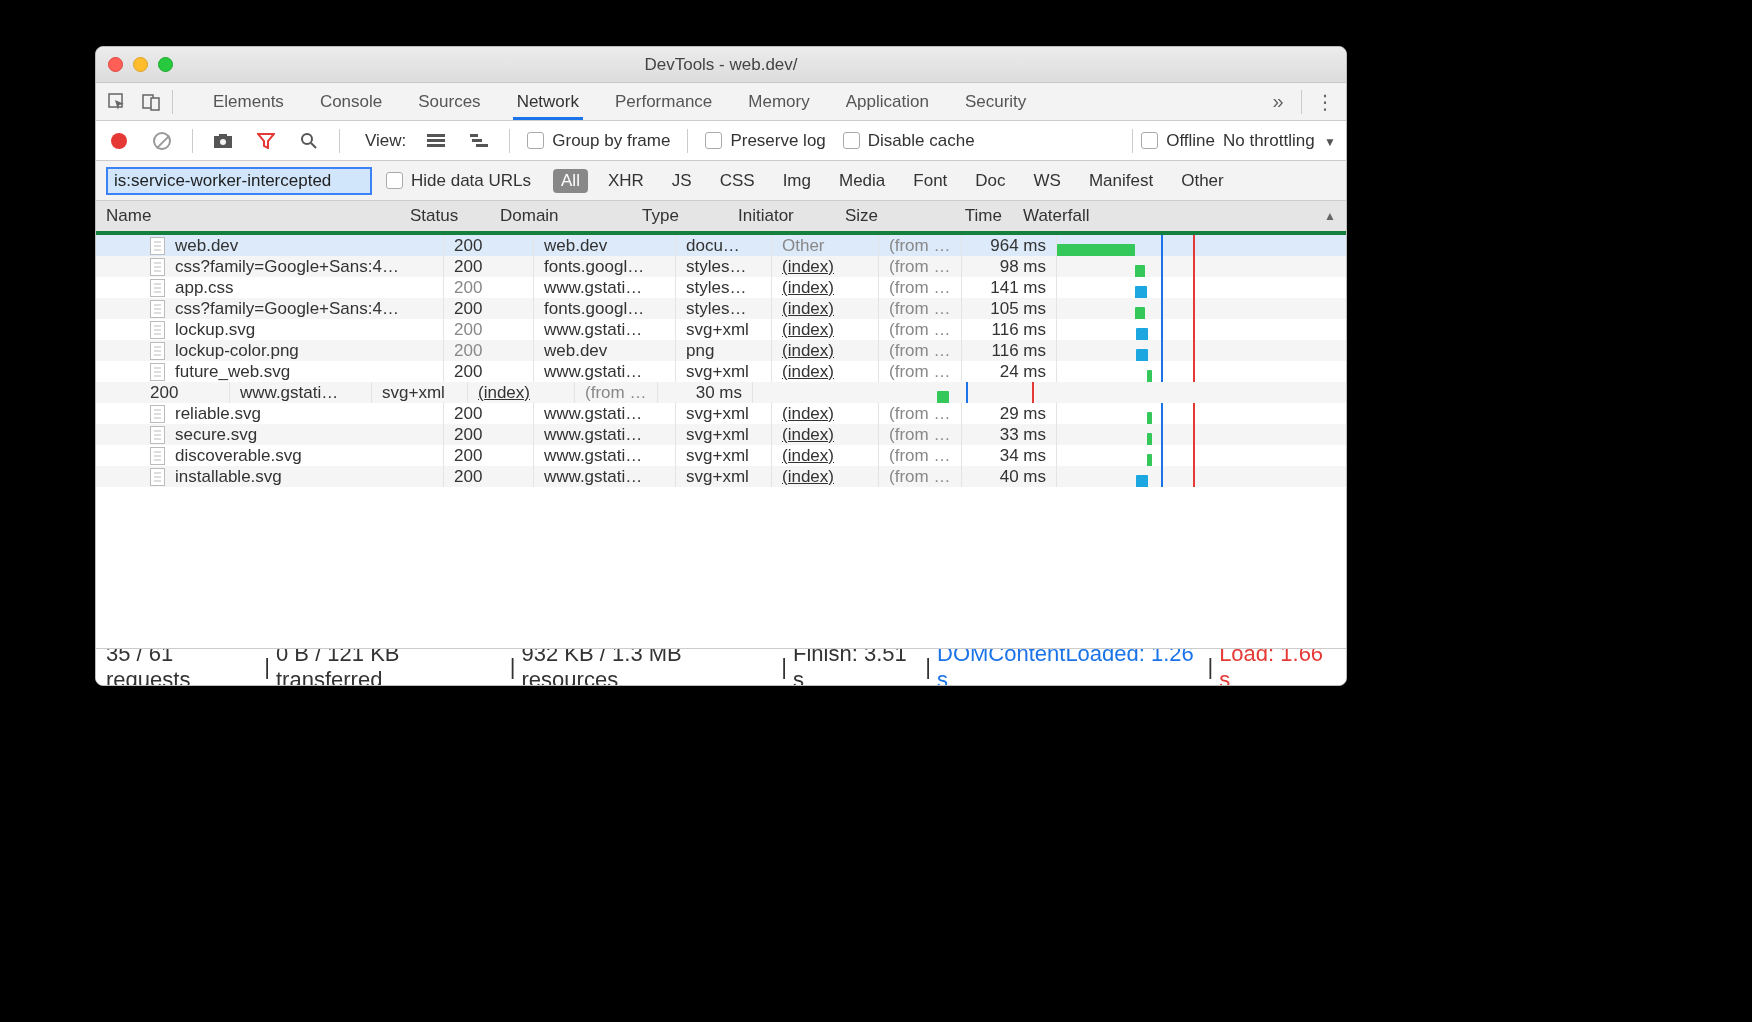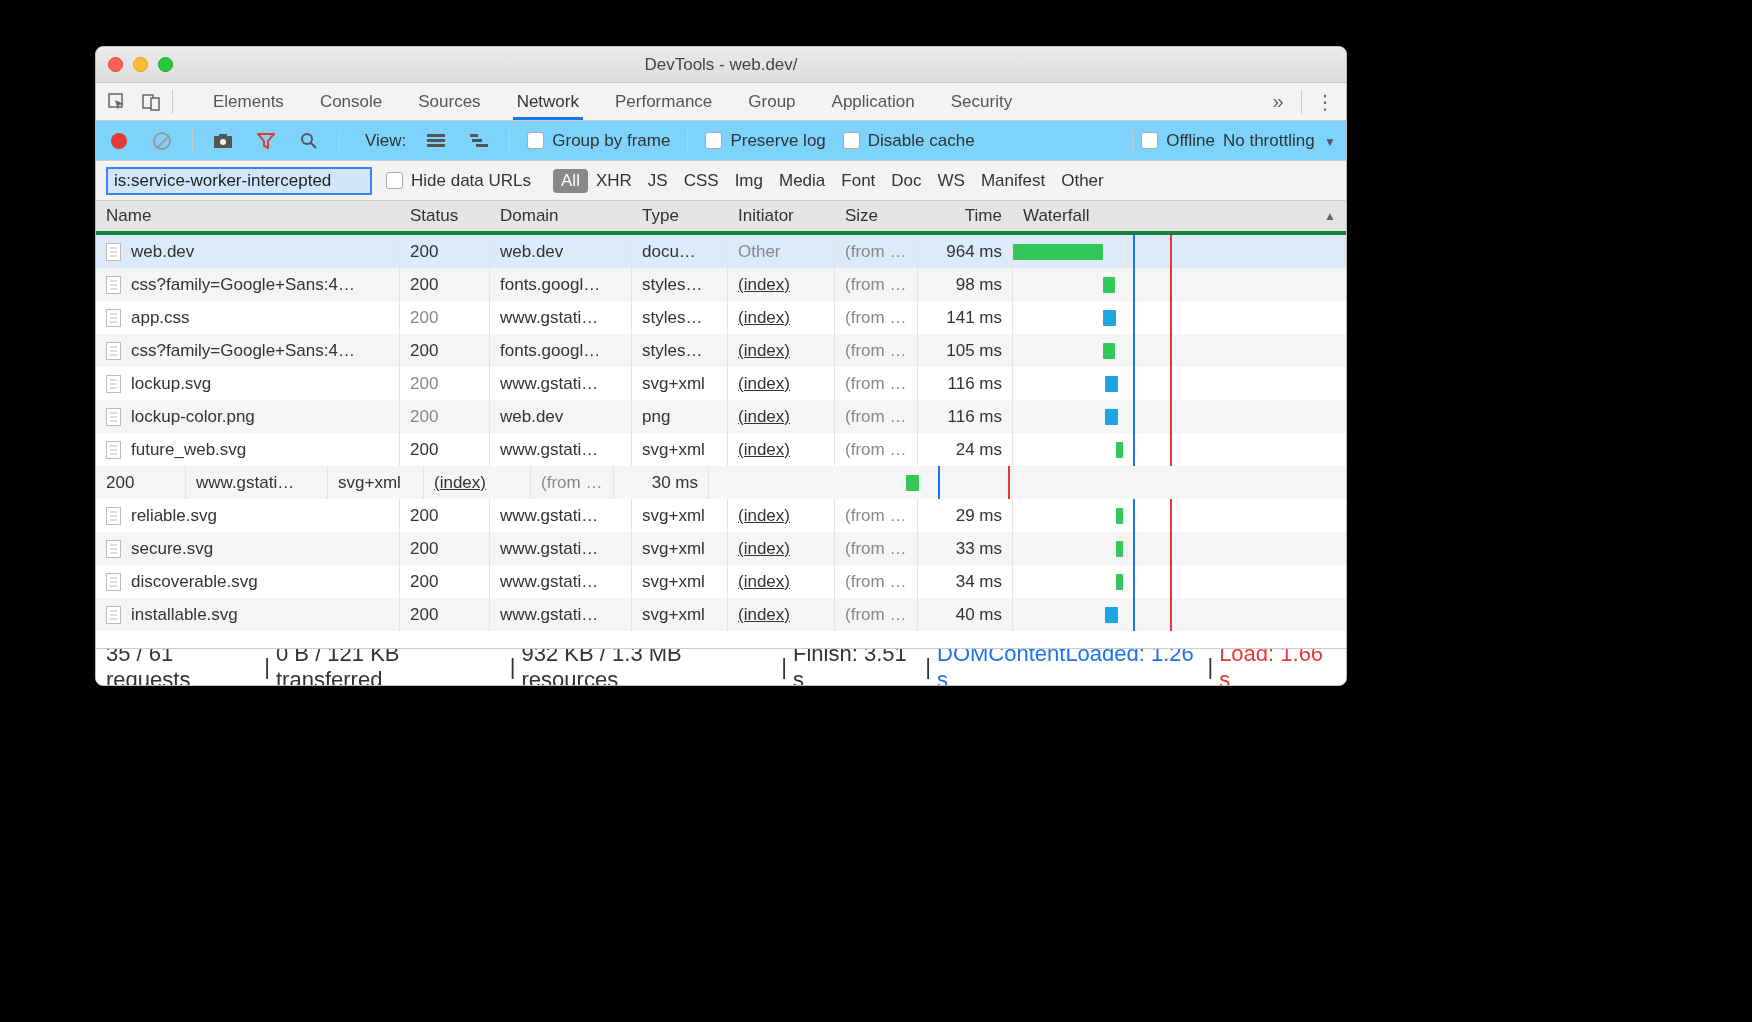--- a/index.html
+++ b/index.html
@@ -47,21 +47,21 @@
     gap: 8px;
   }
   .icon-btn { display:inline-flex; align-items:center; justify-content:center; width:26px; height:26px; color:#666; }
   .tabs { display:flex; gap:28px; margin-left:28px; align-items:center; }
   .tab { color:#555; padding: 8px 4px; cursor:default; }
   .tab.selected { color:#333; border-bottom: 3px solid #1a73e8; padding-bottom:5px; }
   .chevrons { margin-left:auto; display:flex; align-items:center; gap:10px; color:#666; }
   .vbar { width:1px; height:24px; background:#ccc; }
   .toolbar {
     height: 40px;
-    background: #7dd3fc;
+    background: #ffffff;
     display:flex;
     align-items:center;
     padding: 0 10px;
     gap: 17px;
     border-bottom: 1px solid #ccc;
   }
   .rec-dot { width:16px; height:16px; border-radius:50%; background:#e53935; }
   .prohibit {
     width:18px; height:18px; border:2px solid #999; border-radius:50%;
     position:relative;
@@ -125,21 +125,21 @@
   .c-name { width:304px; }
   .c-status { width:90px; }
   .c-domain { width:142px; }
   .c-type { width:96px; }
   .c-init { width:107px; }
   .c-size { width:83px; }
   .c-time { width:95px; justify-content:flex-end; }
   .c-water { flex:1; position:relative; }
   .sort-tri { margin-left:auto; font-size:12px; color:#666; }
 
-  .tbody .row { display:flex; height:33px; align-items:flex-end; }
+  .tbody .row { display:flex; height:21px; align-items:flex-end;padding-left:44px; }
   .tbody .row:nth-child(odd) { background:#fff; }
   .tbody .row:nth-child(even) { background:#f5f5f5; }
   .tbody .row.selected { background:#dceaf9; }
   .muted { color:#888; }
   .link { text-decoration:underline; color:#333; }
   .file-ico { width:15px; height:18px; border:1px solid #bbb; margin-right:10px; background:#fff; flex-shrink:0; position:relative; }
   .file-ico::after { content:''; position:absolute; top:3px; left:3px; right:3px; height:2px; background:#ddd; box-shadow: 0 4px 0 #ddd, 0 8px 0 #ddd; }
 
   .wbar {
     position:absolute;
@@ -191,21 +191,21 @@
           <rect x="10" y="6" width="8" height="12" fill="#f3f3f3" stroke="#666" stroke-width="1.5"></rect>
         </svg>
     </span>
     <span class="vbar"></span>
     <div class="tabs" id="tab-container">
         <span class="tab">Elements</span>
         <span class="tab">Console</span>
         <span class="tab">Sources</span>
         <span class="tab selected">Network</span>
         <span class="tab">Performance</span>
-        <span class="tab">Group</span>
+        <span class="tab">Memory</span>
         <span class="tab">Application</span>
         <span class="tab">Security</span>
       </div>
     <div class="chevrons">
       <span class="icon-btn" style="font-size:20px;">»</span>
       <span class="vbar"></span>
       <span class="icon-btn" style="font-size:20px;">⋮</span>
     </div>
   </div>
 
@@ -274,21 +274,21 @@
       <span><span>No throttling</span> &nbsp;<span class="tri">▼</span></span>
     </div>
   </div>
 
   <div class="filterbar">
     <input class="filter-input" value="is:service-worker-intercepted" style="">
     <label class="cb-group">
         <span class="checkbox"></span>
         <span>Hide data URLs</span>
       </label>
-    <div id="type-pills" style="display:flex; align-items:center;padding-left:8px;">
+    <div id="type-pills" style="display:flex; gap:12px; align-items:center;padding-left:8px;">
         <span class="pill active">All</span>
         <span class="pill">XHR</span>
         <span class="pill">JS</span>
         <span class="pill">CSS</span>
         <span class="pill">Img</span>
         <span class="pill">Media</span>
         <span class="pill">Font</span>
         <span class="pill">Doc</span>
         <span class="pill">WS</span>
         <span class="pill">Manifest</span>

